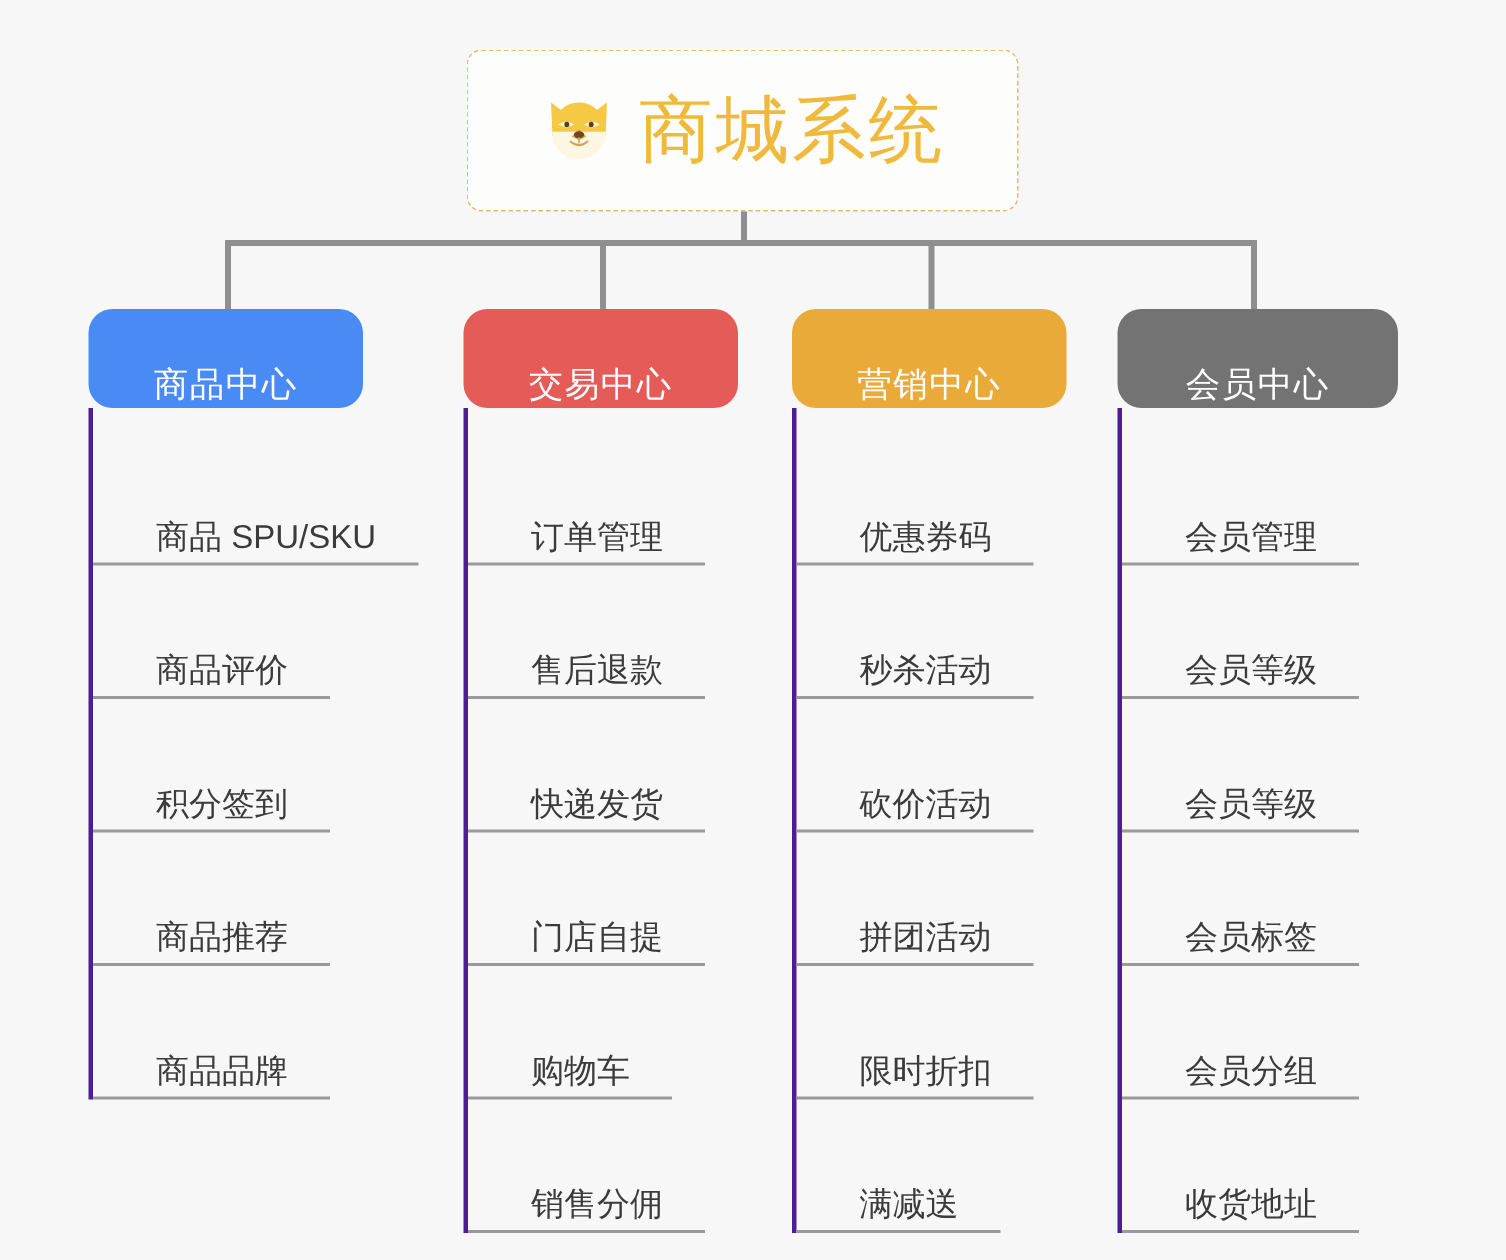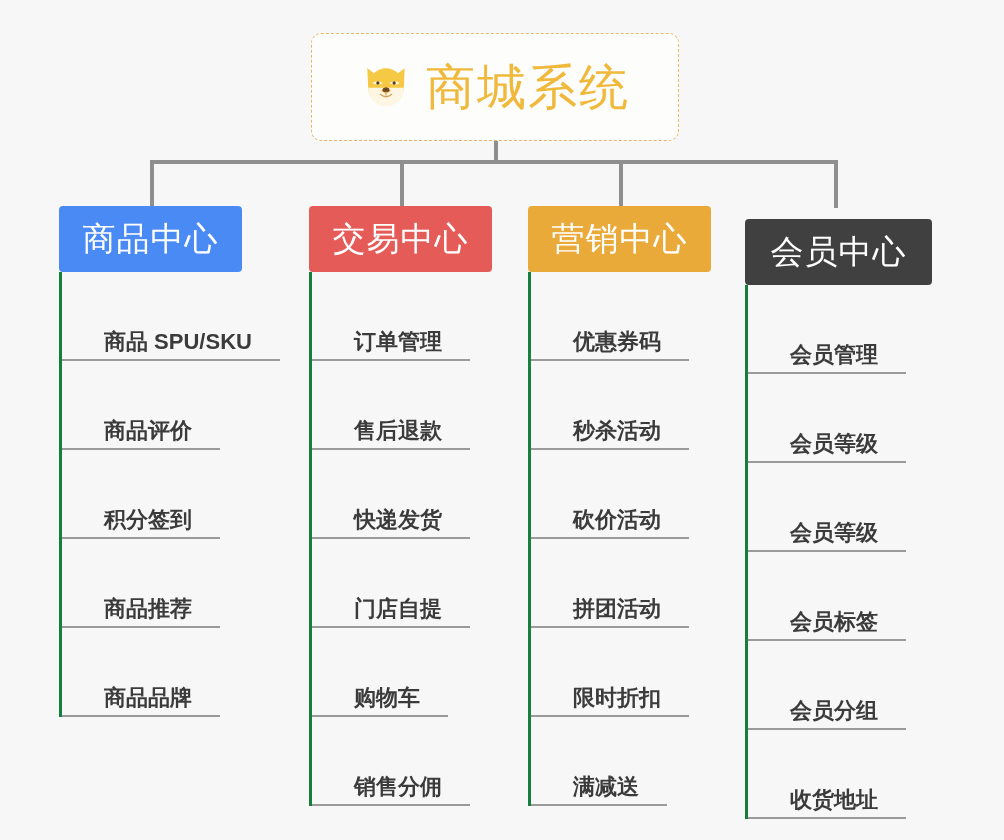--- a/index.html
+++ b/index.html
@@ -74,36 +74,35 @@
   }
 
   
   .branch {
     position: absolute;
     top: 206px;
     width: 176px;
   }
   .branch-head {
     height: 66px;
-    border-radius: 4px;
+    border-radius: 16px;
     display: flex;
-    align-items: center;
+    align-items: flex-end;
     justify-content: center;
     color: #ffffff;
-    font-size: 33px;
+    font-size: 23px;
     letter-spacing: 1px;
     box-sizing: border-box;
   }
   .branch-items {
     position: relative;
     margin-top: 0;
-    padding-top: 0;
-    border-left: 3px solid #15803d;
-    box-sizing: border-box;
-    font-weight: bold;
+    padding-top: 16px;
+    border-left: 3px solid #4c1d95;
+    box-sizing: border-box;
   }
   .leaf {
     position: relative;
     height: 89px;
     box-sizing: border-box;
     display: flex;
     align-items: flex-end;
     justify-content: center;
     border-bottom: 2px solid #9a9a9a;
     padding-bottom: 4px;
@@ -231,21 +230,21 @@
       <div class="leaf">
           <span class="leaf-inner"><span class="leaf-label">限时折扣</span></span>
         </div>
       <div class="leaf">
           <span class="leaf-inner"><span class="leaf-label">满减送</span></span>
         </div>
     </div>
   </div>
 
   <div class="branch" style="left:745px;width:187px">
-    <div class="branch-head" style="background: #404040; margin-top: 13px;">
+    <div class="branch-head" style="background: #737373;">
       <span>会员中心</span>
     </div>
     <div class="branch-items">
       <div class="leaf">
           <span class="leaf-inner"><span class="leaf-label">会员管理</span></span>
         </div>
       <div class="leaf">
           <span class="leaf-inner"><span class="leaf-label">会员等级</span></span>
         </div>
       <div class="leaf">

